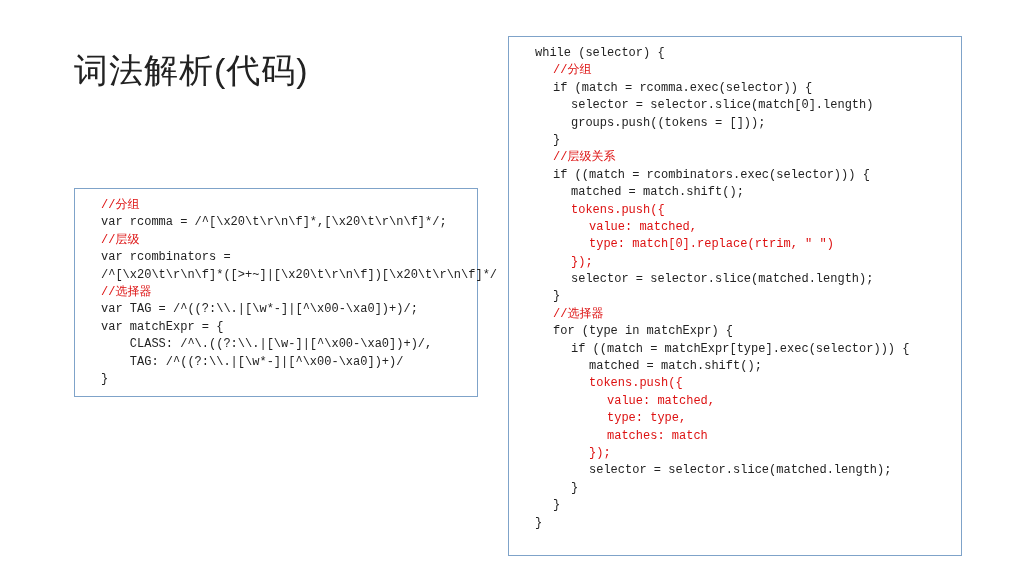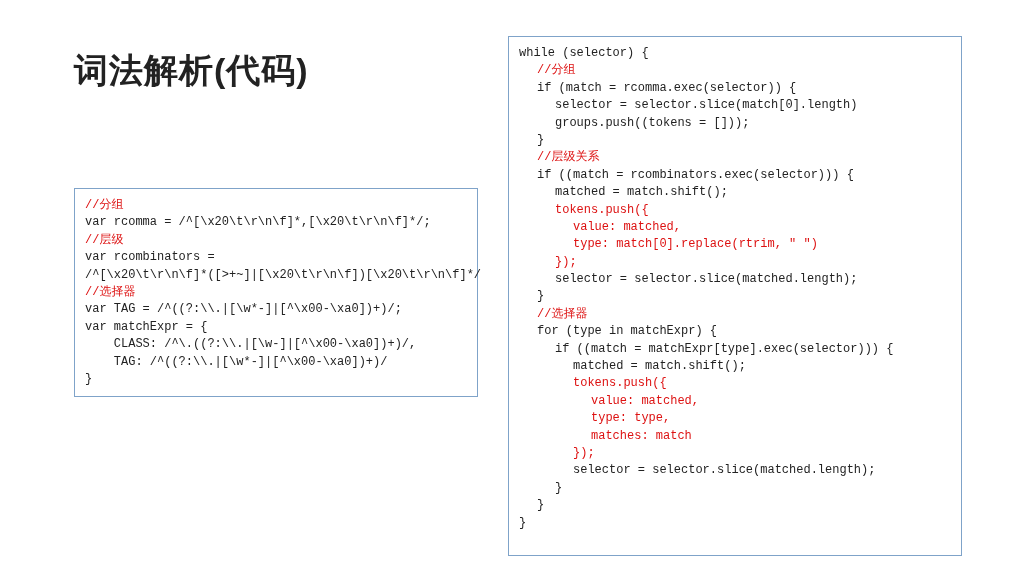--- a/index.html
+++ b/index.html
@@ -27,29 +27,29 @@
     position: relative;
     width: 100%;
     height: 100%;
     z-index: 1;
   }
   .title {
     position: absolute;
     left: 74px;
     top: 48px;
     font-size: 34px;
-    font-weight: 700;
+    font-weight: 400;
     color: #222;
     letter-spacing: 1px;
   }
   .code-box {
     position: absolute;
     background: #fff;
     border: 1px solid #7fa3c9;
-    padding: 8px 10px;
+    padding: 8px 26px;
     font-family: Consolas, "Courier New", monospace;
     font-size: 12px;
     line-height: 1.45;
     color: #222;
     white-space: pre;
     box-sizing: border-box;
   }
   .box-left {
     left: 74px;
     top: 188px;

